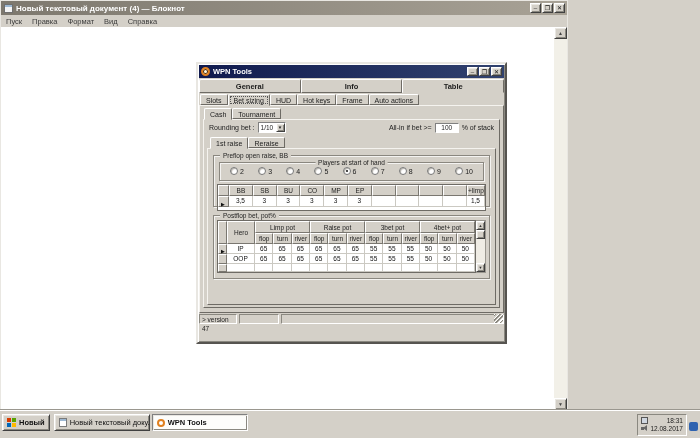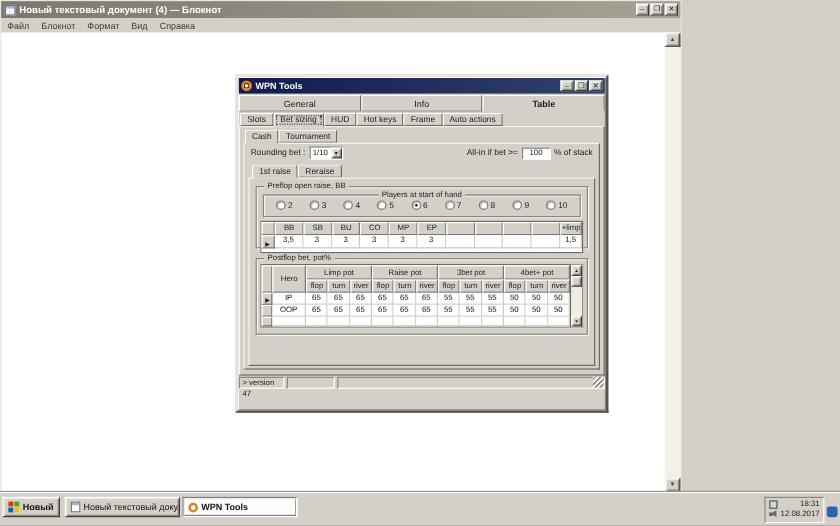--- a/index.html
+++ b/index.html
@@ -37,21 +37,21 @@
          box-shadow:inset 1px 1px 0 #fff, inset -1px -1px 0 #8a8880; }
   .dlg-titlebar { height:13px; margin:1px; background:linear-gradient(90deg,#101a4e,#31426f);
                   display:flex; align-items:center; padding:0 2px; }
   .wpn-ico { width:9px; height:9px; border-radius:50%; background:#fffbe8;
              border:2px solid #e08020; box-shadow:inset 0 0 0 1px #4a2c0a; margin-right:3px; }
   .dlg-title { color:#fff; font-size:7.5px; font-weight:bold; }
   .dlg .wbtn { width:11px; height:9px; }
 
   .main-tabs { display:flex; height:14px; margin:0 1px; }
   .mtab { flex:1; font-size:7.5px; text-align:center; line-height:13px; color:#1c1c1c;
-          border:1px solid; border-color:#fff #6e6b65 #6e6b65 #fff; border-radius:2px 2px 0 0; background:#d4d0c8; }
+          border:1px solid; border-color:#fff #6e6b65 #6e6b65 #fff; border-radius:2px 2px 0 0; background:#d4d0c8;font-weight:bold; }
   .mtab.sel { font-weight:bold; border-bottom-color:#d4d0c8; }
 
   .tabs-row { display:flex; height:12px; margin:0 1px; align-items:flex-end; }
   .stab { font-size:7px; padding:0 5px; line-height:11px; color:#1c1c1c; white-space:nowrap;
           border:1px solid; border-color:#fff #6e6b65 #6e6b65 #fff; border-radius:2px 2px 0 0;
           background:#d4d0c8; height:11px; }
   .stab.sel { height:12px; line-height:12px; margin-bottom:-1px; position:relative; z-index:2;
               border-bottom-color:#d4d0c8; }
   .stab.focus { outline:1px dotted #555; outline-offset:-3px; }
 
@@ -170,22 +170,22 @@
     <div class="np-titlebar">
       <span class="np-icon"></span>
       <span class="np-title">Новый текстовый документ (4) — Блокнот</span>
       <span class="winbtns">
         <span class="wbtn btn3d icon-min"></span>
         <span class="wbtn btn3d icon-max"></span>
         <span class="wbtn btn3d icon-close"></span>
       </span>
     </div>
     <div class="np-menu">
-      <span>Файл</span>
-      <span>Блокнот</span>
+      <span>Пуск</span>
+      <span>Правка</span>
       <span>Формат</span>
       <span>Вид</span>
       <span>Справка</span>
     </div>
     <div class="np-client">
       <div class="np-scroll">
         <span class="sbtn btn3d icon-arr-up" style="top:0"></span>
         <span class="sbtn btn3d icon-arr-dn" style="bottom:0"></span>
       </div>
     </div>

